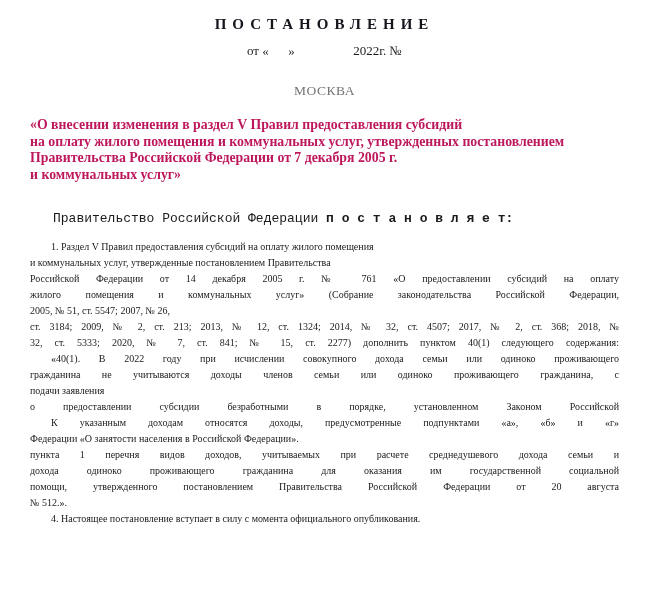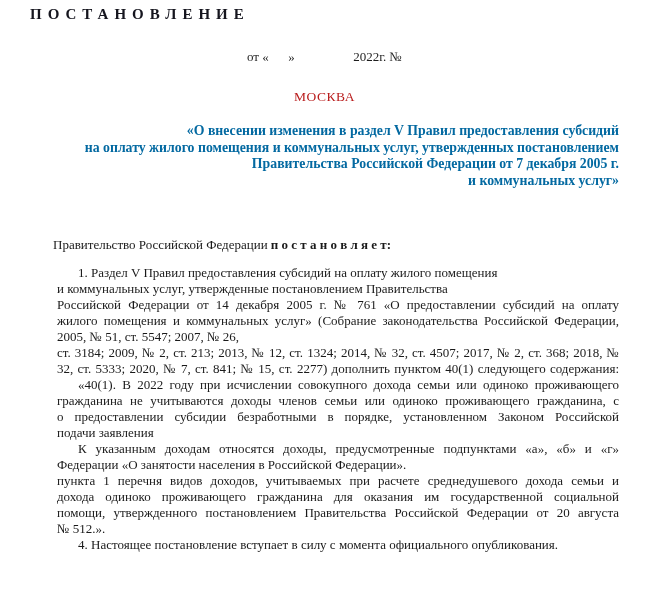--- a/index.html
+++ b/index.html
@@ -15,67 +15,67 @@
     color: #1a1a1a;
   }
   .page {
     box-sizing: border-box;
     width: 650px;
     height: 609px;
     padding: 0 31px 0 30px;
     background: #ffffff;
   }
   .doc-heading {
-    margin-top: 6px;
-    text-align: left;
+    margin-top: 16px;
+    text-align: center;
     font-weight: bold;
     font-size: 15px;
     letter-spacing: 6px;
     color: #15151e;
   }
   .date-line {
-    margin-top: 26px;
+    margin-top: 10px;
     text-align: center;
     font-size: 13px;
     white-space: pre;
     color: #1d1d1d;
   }
   .city {
     margin-top: 24px;
     text-align: center;
     font-size: 13.5px;
     letter-spacing: 0.5px;
-    color: #b91c1c;
+    color: #737373;
   }
   .title-block {
     margin-top: 18px;
   }
   .title-line {
-    text-align: right;
+    text-align: left;
     font-weight: bold;
     font-size: 13.8px;
     line-height: 16.5px;
-    color: #0369a1;
+    color: #be185d;
   }
   .preamble {
-    margin-top: 48px;
+    margin-top: 28px;
     padding-left: 23px;
     font-size: 13px;
     line-height: 16px;
+    font-family: Liberation Mono, monospace;
   }
   .preamble .bold-spaced {
     font-weight: bold;
   }
   .body-block {
     margin-top: 12px;
   }
   .body-line {
-    font-size: 13px;
+    font-size: 10px;
     line-height: 16px;
-    margin-left: 27px;
   }
   .body-line.indent {
     text-indent: 21px;
   }
   .body-line.justify {
     text-align: justify;
     text-align-last: justify;
   }
 </style>
 </head>
@@ -101,22 +101,22 @@
   <div class="body-block" id="body-block">
       <div class="body-line indent">1. Раздел V Правил предоставления субсидий на оплату жилого помещения</div>
       <div class="body-line">и коммунальных услуг, утвержденные постановлением Правительства</div>
       <div class="body-line justify">Российской Федерации от 14 декабря 2005 г. № 761 «О предоставлении субсидий на оплату</div>
       <div class="body-line justify">жилого помещения и коммунальных услуг» (Собрание законодательства Российской Федерации,</div>
       <div class="body-line">2005, № 51, ст. 5547; 2007, № 26,</div>
       <div class="body-line justify">ст. 3184; 2009, № 2, ст. 213; 2013, № 12, ст. 1324; 2014, № 32, ст. 4507; 2017, № 2, ст. 368; 2018, №</div>
       <div class="body-line justify">32, ст. 5333; 2020, № 7, ст. 841; № 15, ст. 2277) дополнить пунктом 40(1) следующего содержания:</div>
       <div class="body-line indent justify">«40(1). В 2022 году при исчислении совокупного дохода семьи или одиноко проживающего</div>
       <div class="body-line justify">гражданина не учитываются доходы членов семьи или одиноко проживающего гражданина, с</div>
+      <div class="body-line">подачи заявления</div>
       <div class="body-line justify">о предоставлении субсидии безработными в порядке, установленном Законом Российской</div>
-      <div class="body-line">подачи заявления</div>
       <div class="body-line indent justify">К указанным доходам относятся доходы, предусмотренные подпунктами «а», «б» и «г»</div>
       <div class="body-line">Федерации «О занятости населения в Российской Федерации».</div>
       <div class="body-line justify">пункта 1 перечня видов доходов, учитываемых при расчете среднедушевого дохода семьи и</div>
       <div class="body-line justify">дохода одиноко проживающего гражданина для оказания им государственной социальной</div>
       <div class="body-line justify">помощи, утвержденного постановлением Правительства Российской Федерации от 20 августа</div>
       <div class="body-line">№ 512.».</div>
       <div class="body-line indent">4. Настоящее постановление вступает в силу с момента официального опубликования.</div>
     </div>
 
 </div>

